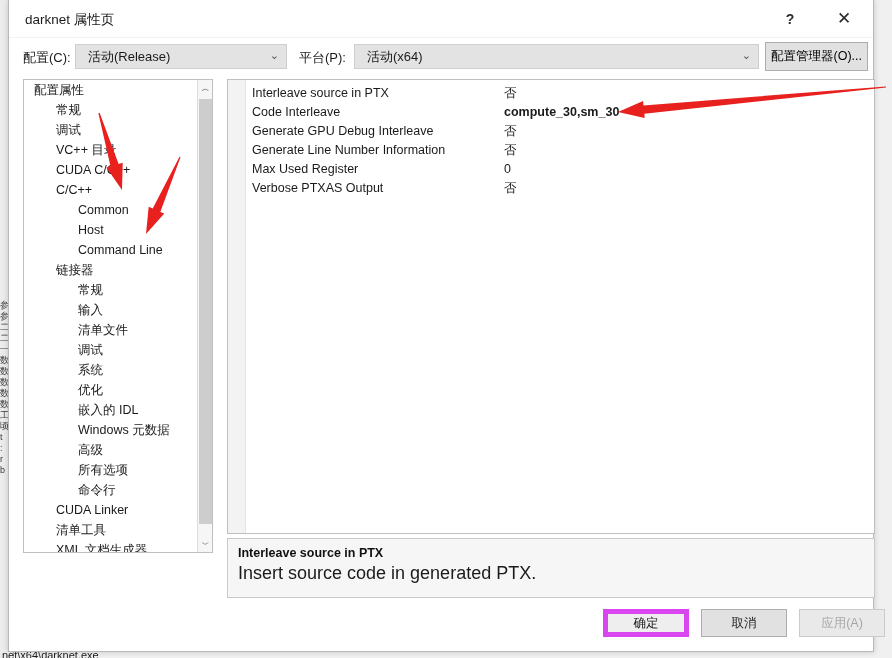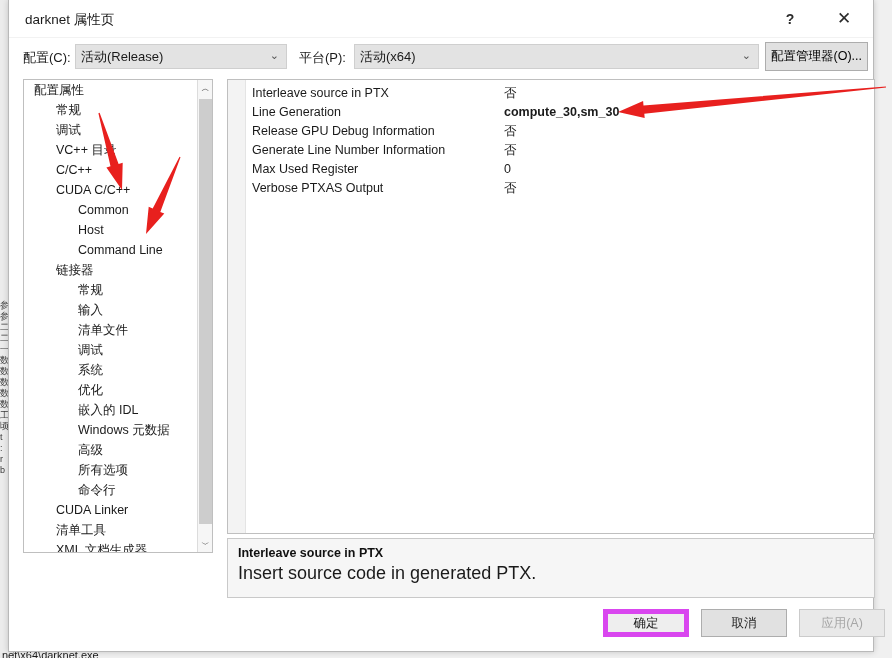--- a/index.html
+++ b/index.html
@@ -65,21 +65,21 @@
   #config-row {
     position: absolute; left: 0; top: 38px; width: 100%; height: 42px;
   }
   .lbl {
     position: absolute; font-size: 13px; color: #1a1a1a; top: 11px;
   }
   .combo {
     position: absolute; top: 6px; height: 25px;
     background: #e3e3e3; border: 1px solid #cfcfcf;
     font-size: 13px; color: #1a1a1a;
-    padding: 3px 22px 0 5px;
+    padding: 3px 22px 0 12px;
     overflow: hidden; white-space: nowrap;
   }
   .combo .chev {
     position: absolute; right: 7px; top: 4px;
     font-size: 11px; color: #555; font-family: "DejaVu Sans", sans-serif;
   }
   #cfg-label  { left: 14px; }
   #cfg-combo  { left: 66px;  width: 212px; }
   #plat-label { left: 290px; }
   #plat-combo { left: 345px; width: 405px; }
@@ -218,22 +218,22 @@
     </div>
     <div id="cfgmgr-btn">配置管理器(O)...</div>
   </div>
 
   <div id="tree-panel">
     <div id="tree-list">
         <div class="tnode" style="padding-left: 10px;"><span>配置属性</span></div>
         <div class="tnode" style="padding-left: 32px;"><span>常规</span></div>
         <div class="tnode" style="padding-left: 32px;"><span>调试</span></div>
         <div class="tnode" style="padding-left: 32px;"><span>VC++ 目录</span></div>
+        <div class="tnode" style="padding-left: 32px;"><span>CUDA C/C++</span></div>
         <div class="tnode" style="padding-left: 32px;"><span>C/C++</span></div>
-        <div class="tnode" style="padding-left: 32px;"><span>CUDA C/C++</span></div>
         <div class="tnode" style="padding-left: 54px;"><span>Common</span></div>
         <div class="tnode" style="padding-left: 54px;"><span>Host</span></div>
         <div class="tnode" style="padding-left: 54px;"><span>Command Line</span></div>
         <div class="tnode" style="padding-left: 32px;"><span>链接器</span></div>
         <div class="tnode" style="padding-left: 54px;"><span>常规</span></div>
         <div class="tnode" style="padding-left: 54px;"><span>输入</span></div>
         <div class="tnode" style="padding-left: 54px;"><span>清单文件</span></div>
         <div class="tnode" style="padding-left: 54px;"><span>调试</span></div>
         <div class="tnode" style="padding-left: 54px;"><span>系统</span></div>
         <div class="tnode" style="padding-left: 54px;"><span>优化</span></div>
@@ -255,25 +255,25 @@
   </div>
 
   <div id="grid-panel">
     <div id="grid-gutter"></div>
     <div id="grid-rows">
         <div class="prow">
           <span class="pname">Interleave source in PTX</span>
           <span class="pval">否</span>
         </div>
         <div class="prow">
-          <span class="pname">Line Generation</span>
+          <span class="pname">Code Interleave</span>
           <span class="pval bold">compute_30,sm_30</span>
         </div>
         <div class="prow">
-          <span class="pname">Release GPU Debug Information</span>
+          <span class="pname">Generate GPU Debug Interleave</span>
           <span class="pval">否</span>
         </div>
         <div class="prow">
           <span class="pname">Generate Line Number Information</span>
           <span class="pval">否</span>
         </div>
         <div class="prow">
           <span class="pname">Max Used Register</span>
           <span class="pval">0</span>
         </div>

